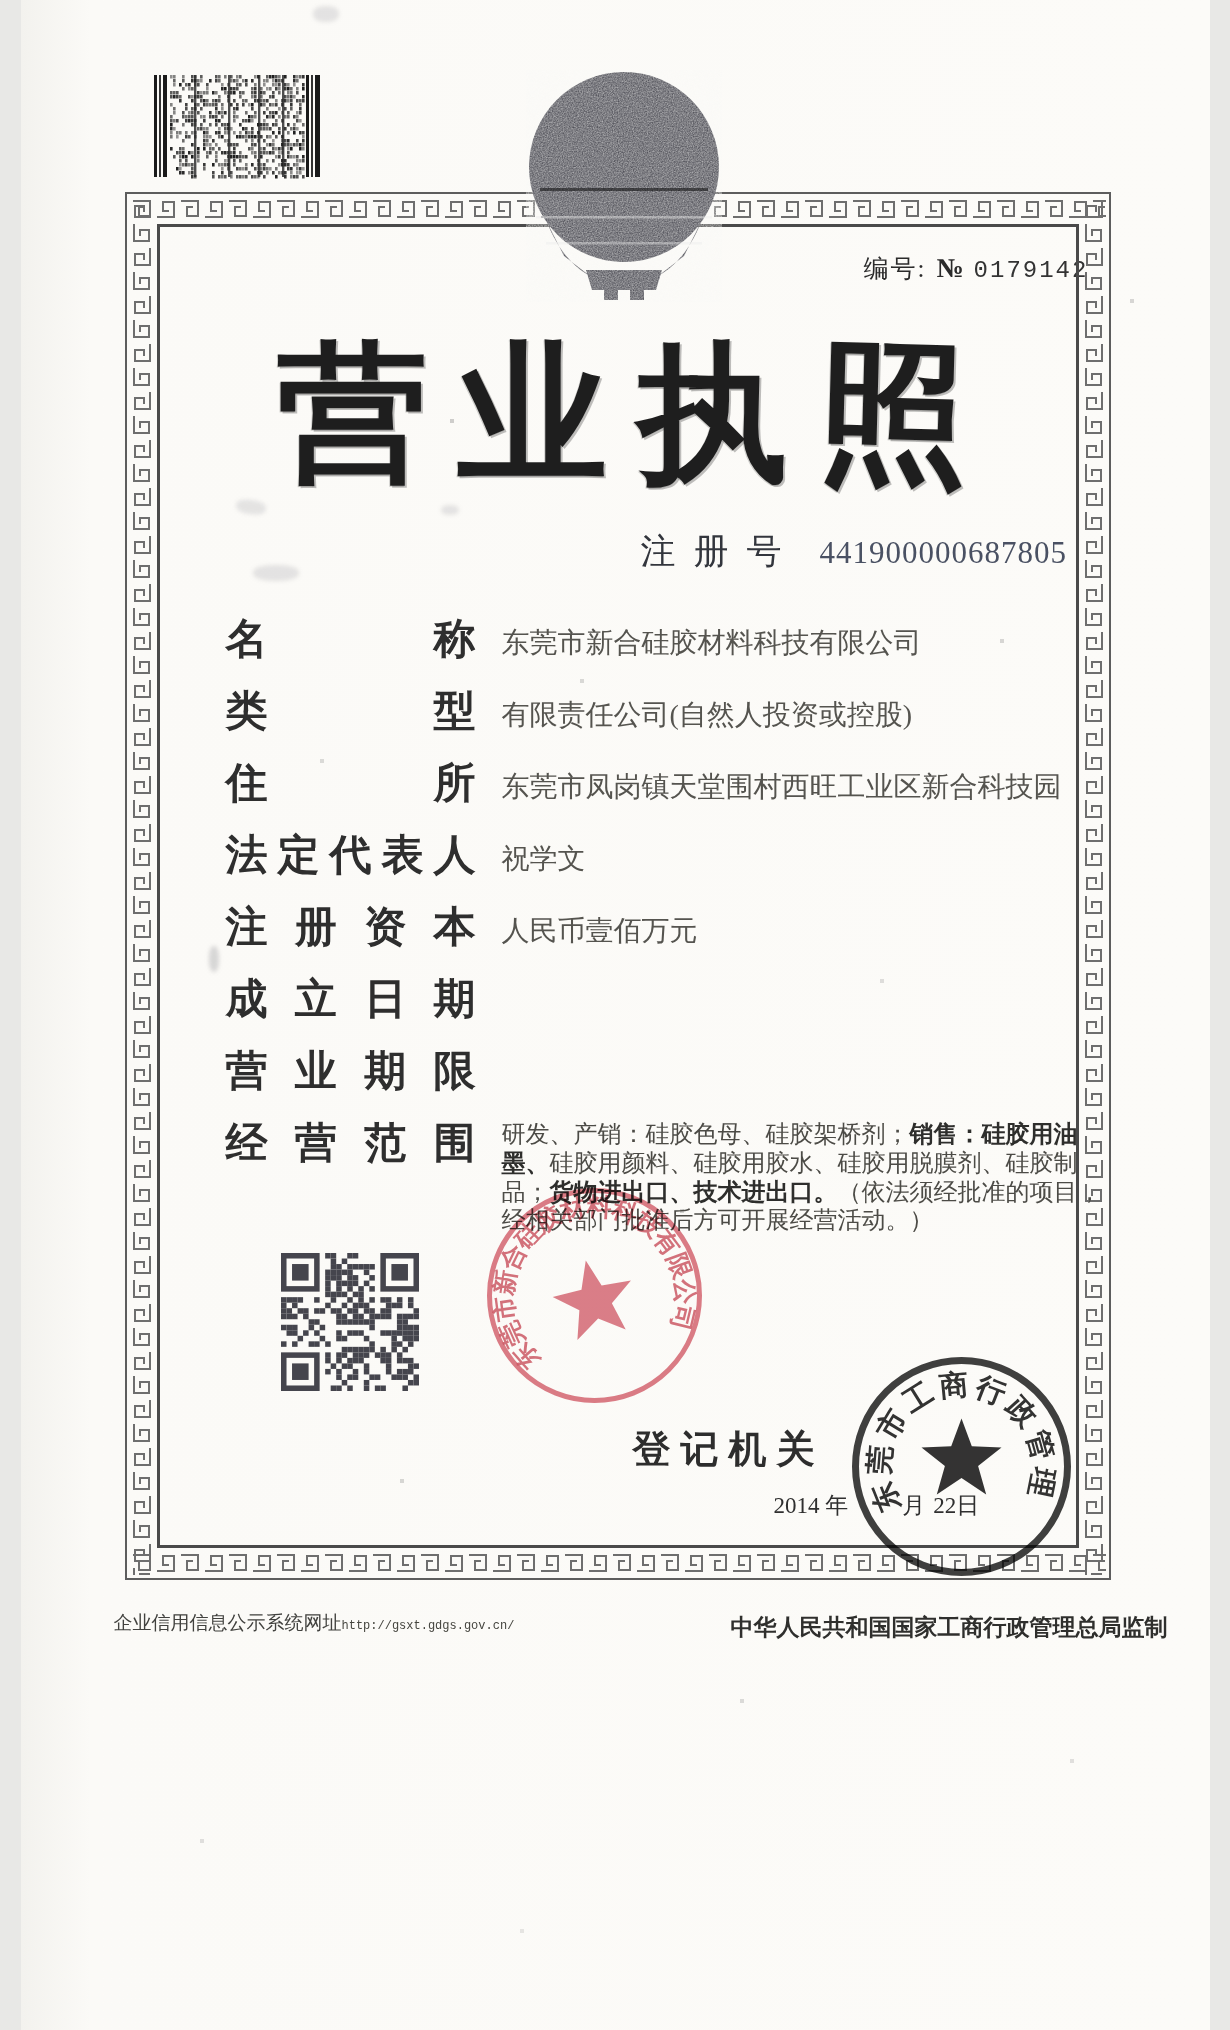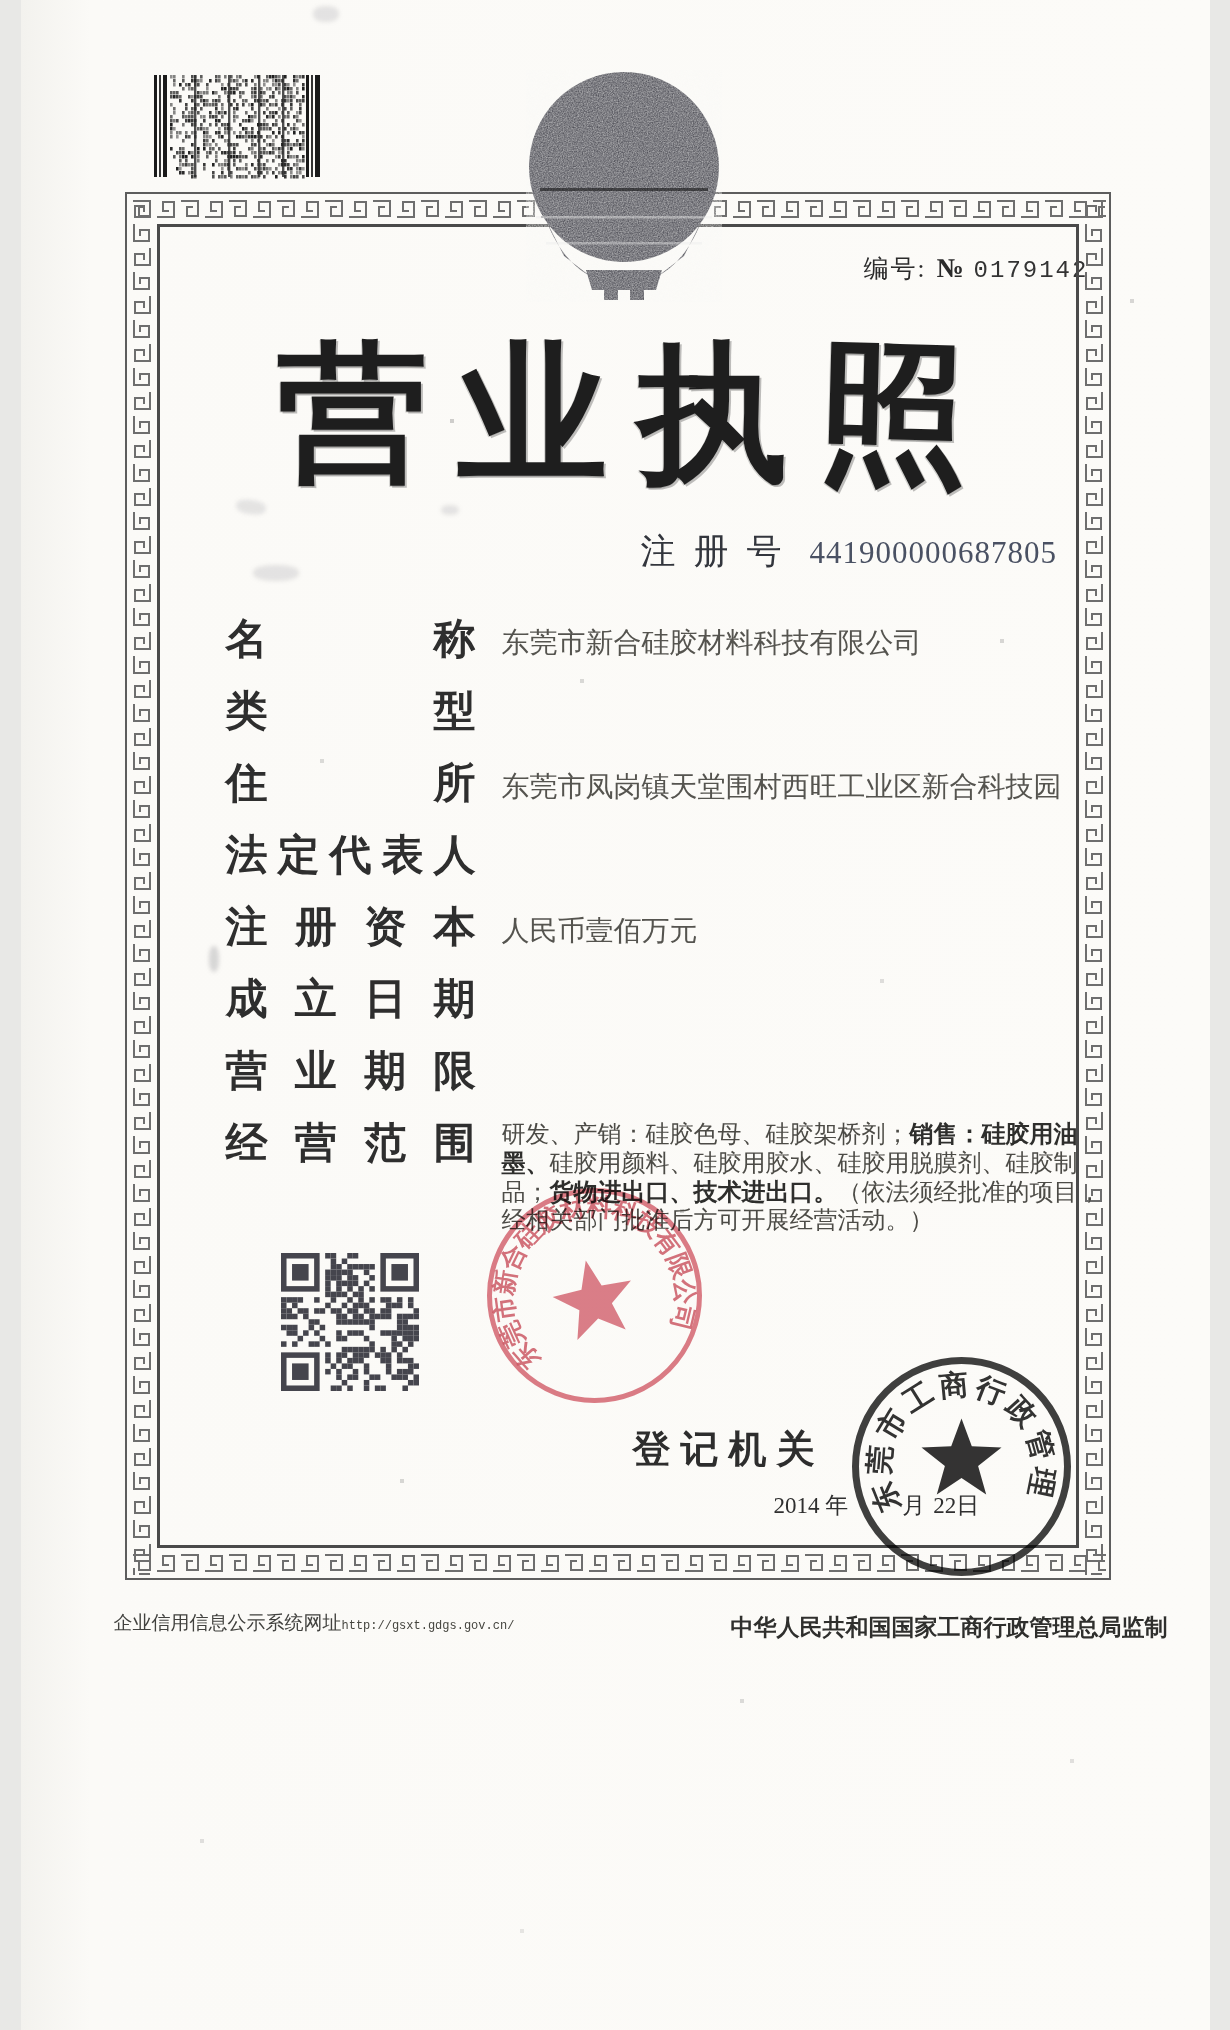--- a/index.html
+++ b/index.html
@@ -27,21 +27,21 @@
   .strip svg{width:100%;height:100%;display:block;}
   
   .title{position:absolute;left:602px;top:336px;transform:translateX(-50%);display:flex;gap:30px;z-index:2;}
   .title span{
     font-size:150px;line-height:1.05;font-weight:900;color:#1e1e1e;
     text-shadow:2px 2px 0 rgba(30,30,30,.28), -1px 1px 0 rgba(60,60,60,.22);
   }
   .title span:last-child{transform:rotate(1.5deg);}
   .regno{position:absolute;left:620px;top:528px;display:flex;align-items:baseline;white-space:nowrap;}
   .regno .lab{font-size:35px;color:#33363d;letter-spacing:18px;}
-  .regno .val{font-size:31px;color:#4a5163;letter-spacing:1px;margin-left:10px;}
+  .regno .val{font-size:31px;color:#4a5163;letter-spacing:1px;margin-left:20px;}
   
   #fields{position:absolute;left:205px;top:612px;width:890px;z-index:2;}
   .frow{display:flex;align-items:flex-start;min-height:72px;}
   .flabel{width:250px;display:flex;justify-content:space-between;flex:none;
           font-size:42px;font-weight:600;color:#2e2e2e;padding-top:4px;line-height:1.1;}
   .fvalue{margin-left:26px;width:614px;font-size:28px;color:#55544f;padding-top:13px;line-height:1.25;}
   .fvalue.scope{font-size:24px;line-height:1.2;padding-top:4px;color:#4c4b46;}
   .fvalue .bold{font-weight:700;color:#2e2e2c;}
   
   .qr{position:absolute;left:260px;top:1253px;width:138px;height:138px;}
@@ -727,36 +727,38 @@
           <span>名</span>
           <span>称</span>
         </div>
         <div class="fvalue">东莞市新合硅胶材料科技有限公司</div>
       </div>
       <div class="frow">
         <div class="flabel">
           <span>类</span>
           <span>型</span>
         </div>
+        <div class="fvalue">有限责任公司(自然人投资或控股)</div>
       </div>
       <div class="frow">
         <div class="flabel">
           <span>住</span>
           <span>所</span>
         </div>
         <div class="fvalue">东莞市凤岗镇天堂围村西旺工业区新合科技园</div>
       </div>
       <div class="frow">
         <div class="flabel">
           <span>法</span>
           <span>定</span>
           <span>代</span>
           <span>表</span>
           <span>人</span>
         </div>
+        <div class="fvalue">祝学文</div>
       </div>
       <div class="frow">
         <div class="flabel">
           <span>注</span>
           <span>册</span>
           <span>资</span>
           <span>本</span>
         </div>
         <div class="fvalue">人民币壹佰万元</div>
       </div>

